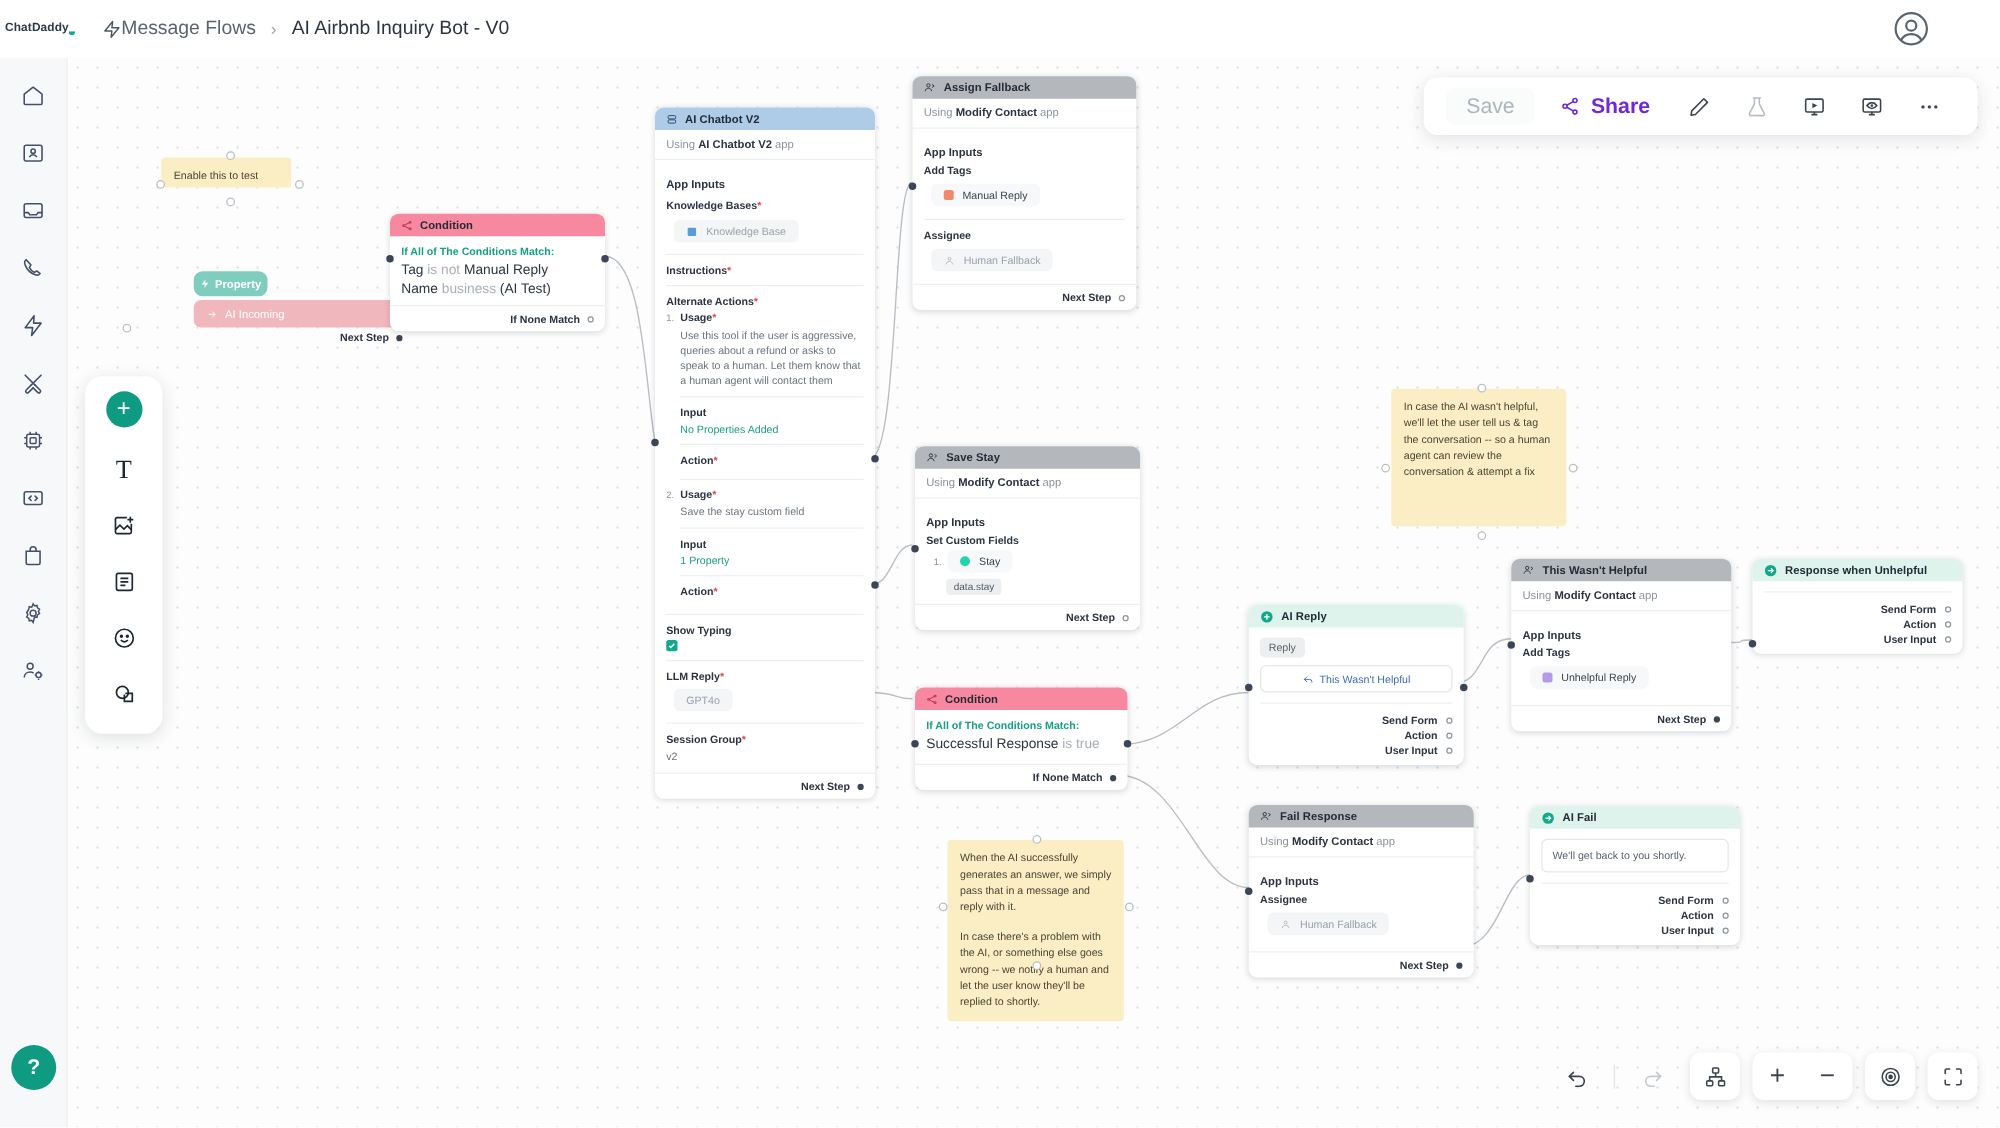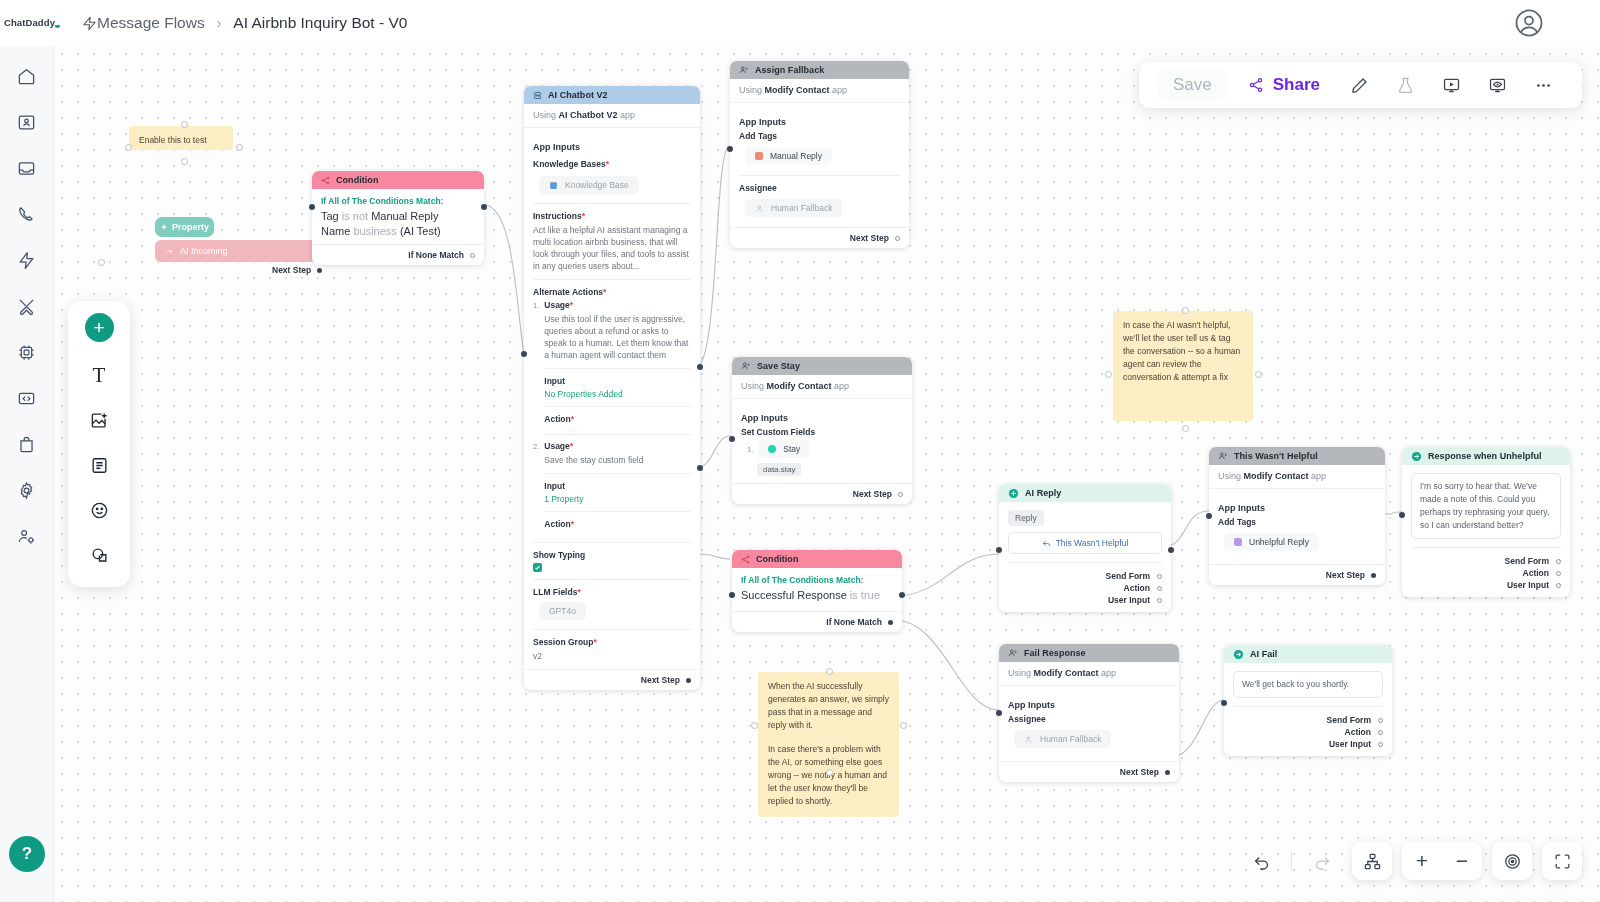--- a/index.html
+++ b/index.html
@@ -363,21 +363,20 @@
         <div class="pill" style="margin:4px 0 2px 6px;">
           <svg width="9" height="9" viewBox="0 0 24 24" fill="#5b9bd5">
               <rect x="3" y="3" width="18" height="18" rx="3"></rect>
             </svg>
           <span>Knowledge Base</span>
         </div>
         <div class="divider"></div>
         <div class="fld-label">
           <span>Instructions</span><span class="req">*</span>
         </div>
-        <div class="fld-val">Act like a helpful AI assistant managing a multi location airbnb business, that will look through your files, and tools to assist in any queries users about...</div>
         <div class="divider"></div>
         <div class="fld-label">
           <span>Alternate Actions</span><span class="req">*</span>
         </div>
 
         <div style="display:flex; gap:5px;">
           <span style="font-size:7.5px;color:#8b939c;padding-top:1px;">1.</span>
           <div style="flex:1;">
             <div class="fld-label" style="margin-top:0;">
               <span>Usage</span><span class="req">*</span>
@@ -413,21 +412,21 @@
 
         <div class="divider" style="margin-top:10px;"></div>
         <div class="fld-label">Show Typing</div>
         <div style="width:9px;height:9px;background:#11a88b;border-radius:2px;display:flex;align-items:center;justify-content:center;margin-bottom:2px;">
           <svg width="7" height="7" viewBox="0 0 24 24" fill="none" stroke="#fff" stroke-width="4">
               <path d="M5 13l4 4 10-10"></path>
             </svg>
         </div>
         <div class="divider"></div>
         <div class="fld-label">
-          <span>LLM Fields</span><span class="req">*</span>
+          <span>LLM Reply</span><span class="req">*</span>
         </div>
         <div class="pill" style="margin:2px 0 2px 6px;">
           <span>GPT4o</span>
         </div>
         <div class="divider"></div>
         <div class="fld-label">
           <span>Session Group</span><span class="req">*</span>
         </div>
         <div class="fld-val">v2</div>
       </div>
@@ -602,23 +601,20 @@
     </div>
 
     <div class="node" style="left:1348px; top:401px; width:168px;">
       <div class="node-hd hd-mint">
         <svg width="11" height="11" viewBox="0 0 24 24">
             <circle cx="12" cy="12" r="10" fill="#11a88b"></circle>
             <path d="M8 12h8M13 8.5l3.5 3.5L13 15.5" stroke="#fff" stroke-width="2" stroke-linecap="round" fill="none"></path>
           </svg>
         <span>Response when Unhelpful</span>
       </div>
-      <div style="padding:8px 9px 0 9px;">
-        <div class="msgbox">I'm so sorry to hear that. We've made a note of this. Could you perhaps try rephrasing your query, so I can understand better?</div>
-      </div>
       <div class="divider" style="margin:8px 9px 0 9px;"></div>
       <div style="padding:6px 0 7px 0;">
         <div class="optrow">
           <span>Send Form</span>
           <span class="port-o"></span>
         </div>
         <div class="optrow">
           <span>Action</span>
           <span class="port-o"></span>
         </div>

